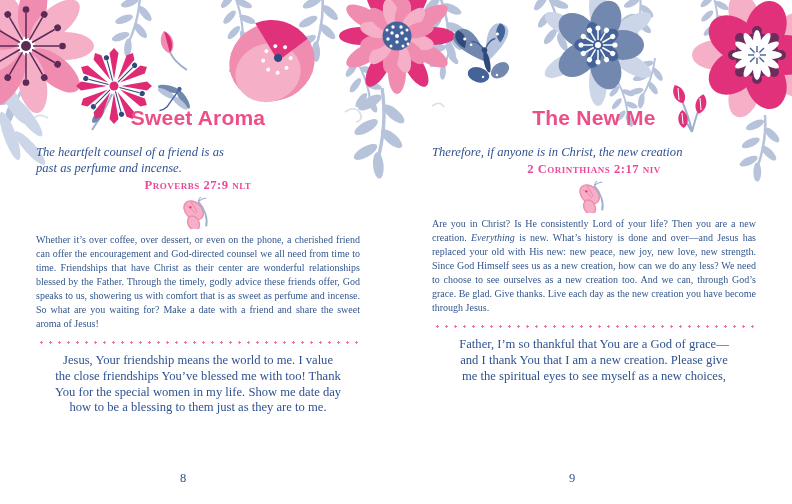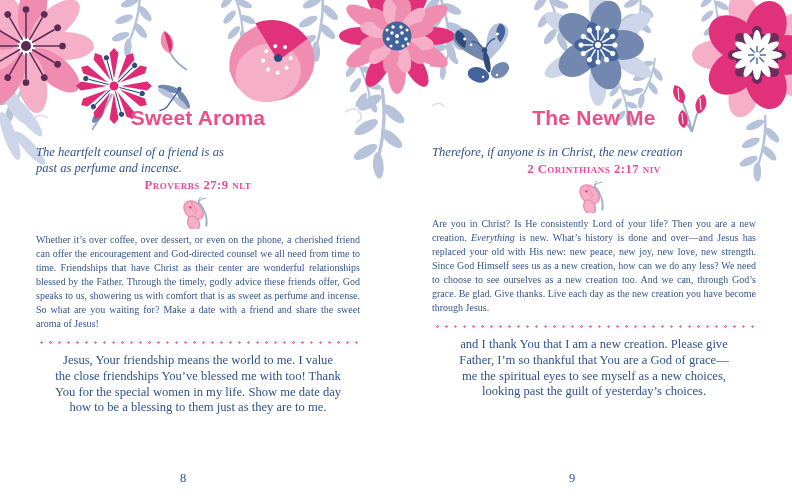--- a/index.html
+++ b/index.html
@@ -403,22 +403,21 @@
             <ellipse cx="-8" cy="7" rx="5.5" ry="7.5" transform="rotate(-8 -8 7)" fill="var(--pink_light)" stroke="var(--pink_mid)" stroke-width="1.4"></ellipse>
             <circle cx="-6" cy="-9" r="1.1" fill="var(--magenta)"></circle>
             <path d="M3,-12 C7,-3 7,7 3,14" stroke="var(--stem_blue)" stroke-width="2" fill="none"></path>
             <path d="M3,-12 q3,-4 7,-5 M3,-12 q5,-2 9,-1" stroke="var(--stem_blue)" stroke-width="1" fill="none"></path>
           </g>
         </svg>
       </div>
       <p class="body-text"><span>Are you in Christ? Is He consistently Lord of your life? Then you are a new creation. </span><i>Everything</i><span> is new. What’s history is done and over—and Jesus has replaced your old with His new: new peace, new joy, new love, new strength. Since God Himself sees us as a new creation, how can we do any less? We need to choose to see ourselves as a new creation too. And we can, through God’s grace. Be glad. Give thanks. Live each day as the new creation you have become through Jesus.</span></p>
       <div class="dots"></div>
       <div class="prayer">
+        <div>Father, I’m so thankful that You are a God of grace—</div>
         <div>and I thank You that I am a new creation. Please give</div>
-        <div>Father, I’m so thankful that You are a God of grace—</div>
         <div>me the spiritual eyes to see myself as a new choices,</div>
-        <div>looking past the guilt of yesterday’s choices.</div>
       </div>
     </div>
     <span class="pagenum">9</span>
   </section>
 
 </div>
 
 </body></html>

